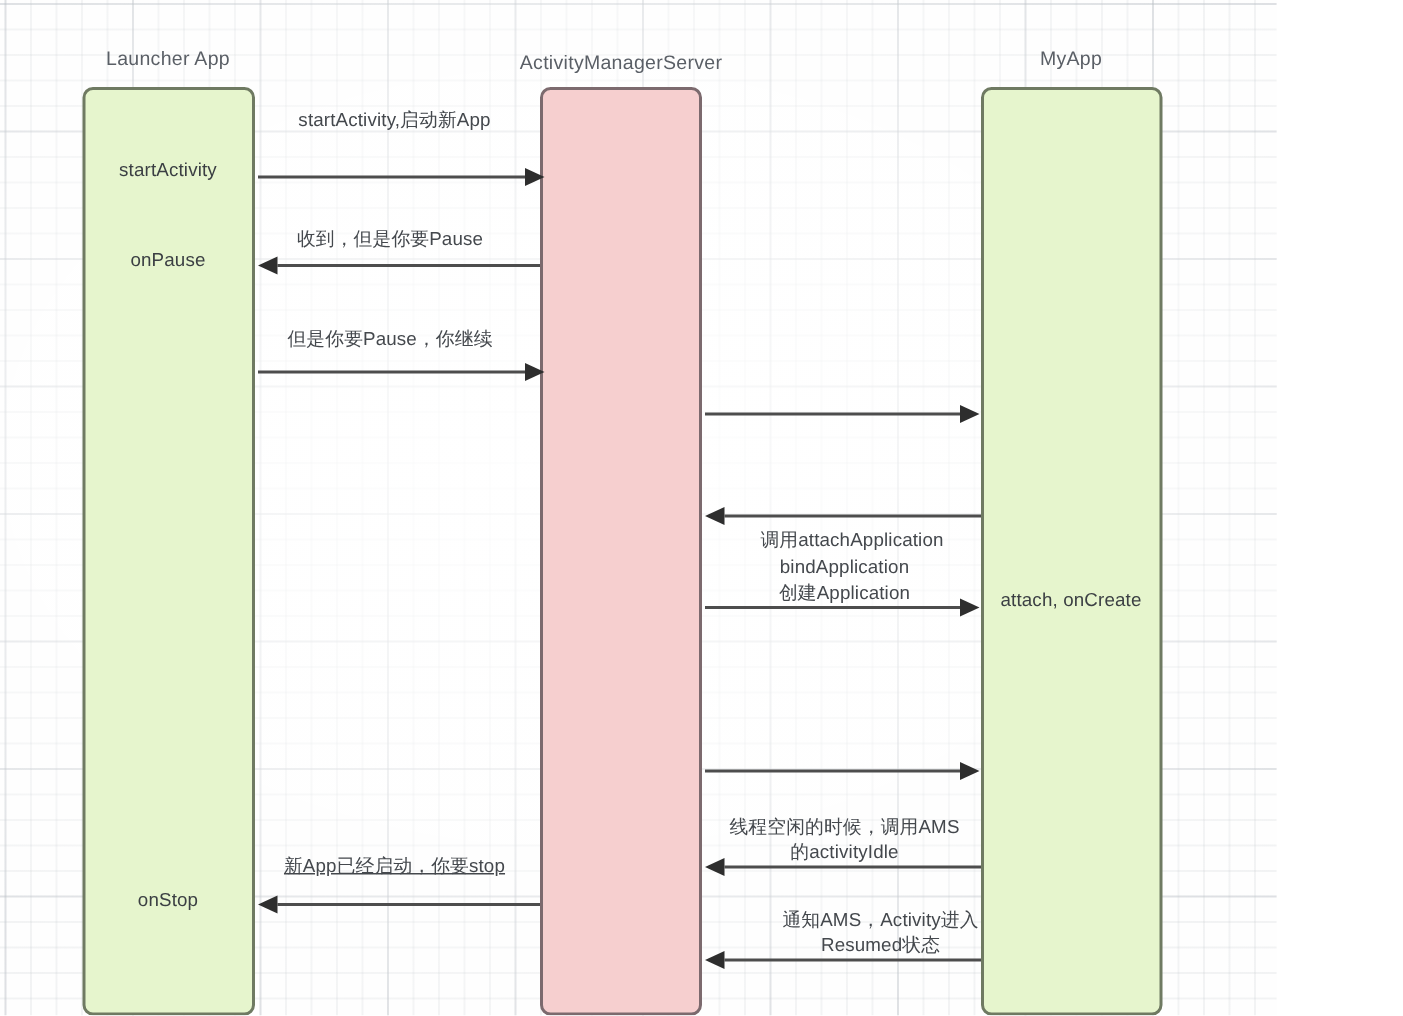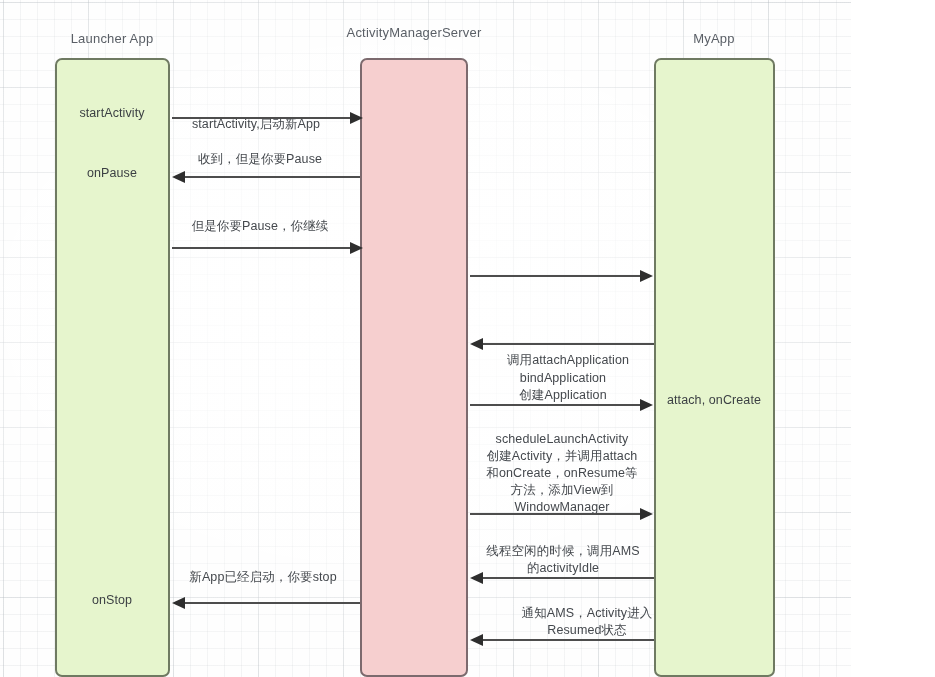--- a/index.html
+++ b/index.html
@@ -103,33 +103,33 @@
     letter-spacing: 0.1px;
   }
 </style>
 </head>
 <body>
 
 <div id="canvas">
   <div id="grid-fade"></div>
 
   <div class="lane-title" style="left:112px; top:31px;">Launcher App</div>
-  <div class="lane-title" style="left:414px; top:25px;">ActivityManagerServer</div>
+  <div class="lane-title" style="left:414px; top:34px;">ActivityManagerServer</div>
   <div class="lane-title" style="left:714px; top:31px;">MyApp</div>
 
   <div class="lifeline-box green" style="left:55px; top:58px; width:115px; height:619px;"></div>
   <div class="lifeline-box pink" style="left:360px; top:58px; width:108px; height:619px;"></div>
   <div class="lifeline-box green" style="left:654px; top:58px; width:121px; height:619px;"></div>
 
   <div class="box-label" style="left:112px; top:105px;">startActivity</div>
   <div class="box-label" style="left:112px; top:165px;">onPause</div>
   <div class="box-label" style="left:112px; top:592px;">onStop</div>
   <div class="box-label" style="left:714px; top:392px;">attach, onCreate</div>
 
-  <div class="msg-label" style="left:256px; top:72px;margin-top:44px;">startActivity,启动新App</div>
+  <div class="msg-label" style="left:263px; top:72px;">startActivity,启动新App</div>
   <div class="msg-line" style="left:172px; top:117px; width:178px;"></div>
   <div class="arrow-head right" style="left:350px; top:112px;"></div>
 
   <div class="msg-label" style="left:260px; top:151px;">收到，但是你要Pause</div>
   <div class="msg-line" style="left:185px; top:176px; width:175px;"></div>
   <div class="arrow-head left" style="left:172px; top:171px;"></div>
 
   <div class="msg-label" style="left:260px; top:218px;">但是你要Pause，你继续</div>
   <div class="msg-line" style="left:172px; top:247px; width:178px;"></div>
   <div class="arrow-head right" style="left:350px; top:242px;"></div>
@@ -139,34 +139,29 @@
 
   <div class="msg-label" style="left:568px; top:316px;margin-top:36px;">调用attachApplication</div>
   <div class="msg-line" style="left:483px; top:343px; width:171px;"></div>
   <div class="arrow-head left" style="left:470px; top:338px;"></div>
 
   <div class="msg-label" style="left:563px; top:370px;">bindApplication
 创建Application</div>
   <div class="msg-line" style="left:470px; top:404px; width:170px;"></div>
   <div class="arrow-head right" style="left:640px; top:399px;"></div>
 
-  <div class="msg-label" style="left:562px; top:431px;">scheduleLaunchActivity
-创建Activity，并调用attach
-和onCreate，onResume等
-方法，添加View到
-WindowManager</div>
   <div class="msg-line" style="left:470px; top:513px; width:170px;"></div>
   <div class="arrow-head right" style="left:640px; top:508px;"></div>
 
   <div class="msg-label" style="left:563px; top:543px;text-align:center;">线程空闲的时候，调用AMS
 的activityIdle</div>
   <div class="msg-line" style="left:483px; top:577px; width:171px;"></div>
   <div class="arrow-head left" style="left:470px; top:572px;"></div>
 
-  <div class="msg-label" style="left:263px; top:569px;">新App已经启动，你要stop</div>
+  <div class="msg-label" style="left:263px; top:569px;text-decoration:underline;">新App已经启动，你要stop</div>
   <div class="msg-line" style="left:185px; top:602px; width:175px;"></div>
   <div class="arrow-head left" style="left:172px; top:597px;"></div>
 
   <div class="msg-label" style="left:563px; top:605px;margin-left:24px;">通知AMS，Activity进入
 Resumed状态</div>
   <div class="msg-line" style="left:483px; top:639px; width:171px;"></div>
   <div class="arrow-head left" style="left:470px; top:634px;"></div>
 </div>
 
 </body></html>

